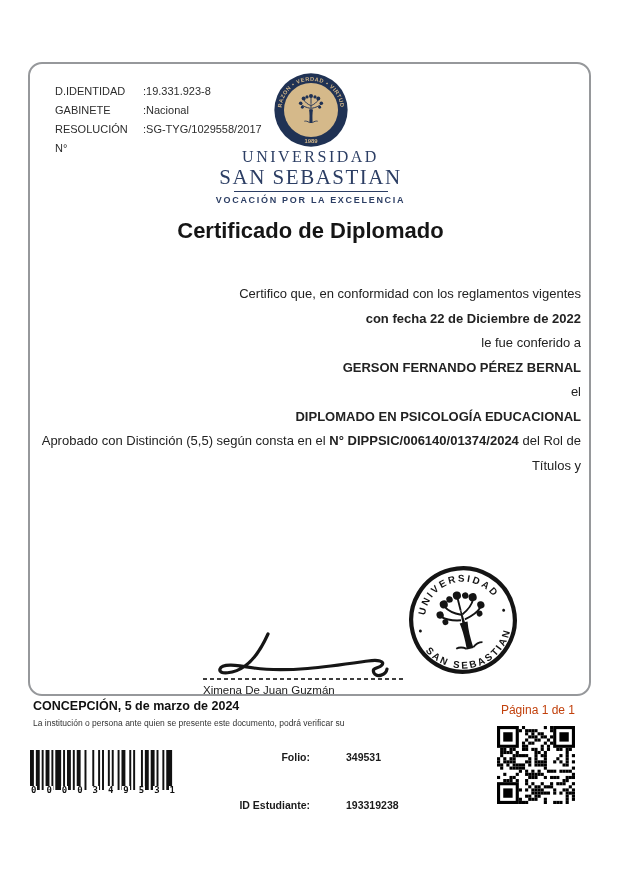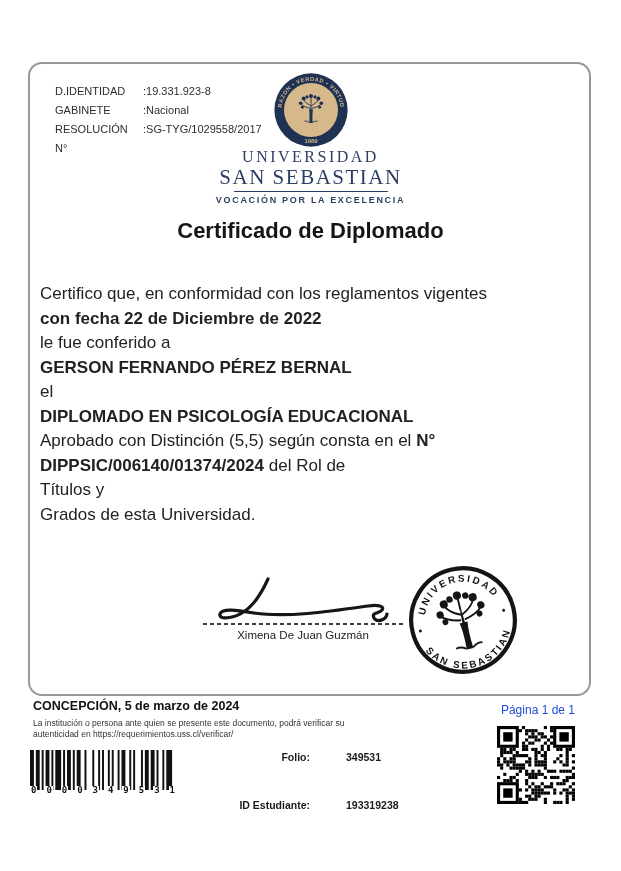--- a/index.html
+++ b/index.html
@@ -17,36 +17,36 @@
   .meta-row { display:grid; grid-template-columns:88px auto; }
   
   .logo { position:absolute; left:0; top:73px; width:621px; text-align:center; }
   .logo .seal { width:74px; height:74px; display:block; margin:0 auto; }
   .logo .u1 { font-family:"Liberation Serif", serif; color:var(--navy,#2c3e64); font-size:16px; letter-spacing:2.5px; line-height:1.05; margin-top:2px; }
   .logo .u2 { font-family:"Liberation Serif", serif; color:var(--navy,#2c3e64); font-size:21px; letter-spacing:1.5px; line-height:1.05; }
   .logo .rule { width:154px; border-top:1.5px solid var(--navy,#2c3e64); margin:3px auto 3px; }
   .logo .motto { color:var(--navy,#2c3e64); font-size:9px; font-weight:bold; letter-spacing:1.7px; }
   
   .title { position:absolute; left:0; top:218px; width:621px; text-align:center; font-size:22px; font-weight:bold; color:#151515; }
-  .body-text { position:absolute; left:40px; top:282px; width:541px; text-align:left; font-size:17px; line-height:24.5px; color:#222; }
+  .body-text { position:absolute; left:40px; top:282px; width:541px; text-align:right; font-size:13px; line-height:24.5px; color:#222; }
   .b { font-weight:bold; }
   
-  .sig { position:absolute; left:203px; top:573px; width:200px; text-align:center; }
+  .sig { position:absolute; left:203px; top:628px; width:200px; }
   .sig svg { width:192px; height:52px; display:block; margin:0 auto; }
   .sig .dash { height:2px; margin:-2px 0 4px;
     background:repeating-linear-gradient(90deg,#3e3e3e 0 4px,transparent 4px 7px); }
   .sig .name { font-size:11.5px; color:#222; margin-bottom:8px; }
   .sig .role { font-size:11.5px; color:#222; }
   
   .stamp { position:absolute; left:407px; top:564px; width:112px; height:112px; }
   
   .footer-left { position:absolute; left:33px; top:699px; }
   .city { font-size:12.5px; font-weight:bold; color:#111; }
   .verify { font-size:8.5px; line-height:10.5px; margin-top:5px; color:#333; }
-  .pageind { position:absolute; left:430px; top:703px; width:145px; text-align:right; font-size:12px; color:#1d4ed8; }
+  .pageind { position:absolute; left:430px; top:703px; width:145px; text-align:right; font-size:12px; color:#c2410c; }
   .barcode { position:absolute; left:30px; top:750px; width:146px; height:42px; }
   .barcode svg { width:146px; height:40px; display:block; }
   .barcode .digits { position:absolute; left:0; right:0; bottom:-3px; display:flex; justify-content:space-between;
     font-family:"DejaVu Sans Mono", monospace; font-size:9px; font-weight:bold; color:#111; }
   .barcode .digits span { background:#fff; padding:0 1px; line-height:9px; }
   .folio { position:absolute; left:234px; top:751px; display:grid; grid-template-columns:76px auto;
     column-gap:9px; row-gap:4px; font-size:10.5px; font-weight:bold; color:#1a1a1a;gap:36px; }
   .folio .lab { text-align:right; }
   .qr { position:absolute; left:497px; top:726px; width:78px; height:78px; }
   .qr svg { width:78px; height:78px; display:block; fill:#000; }
@@ -114,21 +114,20 @@
 
   <div class="body-text">
     <div>Certifico que, en conformidad con los reglamentos vigentes</div>
     <div class="b">con fecha 22 de Diciembre de 2022</div>
     <div>le fue conferido a</div>
     <div class="b">GERSON FERNANDO PÉREZ BERNAL</div>
     <div>el</div>
     <div class="b">DIPLOMADO EN PSICOLOGÍA EDUCACIONAL</div>
     <div><span>Aprobado con Distinción (5,5) según consta en el </span><span class="b">N° DIPPSIC/006140/01374/2024</span><span> del Rol de</span></div>
     <div>Títulos y</div>
-    <div>Grados de esta Universidad.</div>
   </div>
 
   <div class="sig">
     <svg viewBox="0 0 190 52">
       <path d="M 60,6 C 55,17 47,31 37,38 C 26,46 10,47 12,41 C 14,35 28,37 46,40 C 80,45 125,38 160,33 C 170,31.5 177,33 174,37 C 171,41 163,39 166,45 C 169,50 178,47 179,41" fill="none" stroke="#161616" stroke-width="3.2" stroke-linecap="round" stroke-linejoin="round"></path>
     </svg>
     <div class="dash"></div>
     <div class="name">Ximena De Juan Guzmán</div>
   </div>
 
@@ -146,21 +145,20 @@
       <text x="11" y="64" font-size="11" font-weight="bold">•</text>
       <text x="103" y="64" font-size="11" font-weight="bold">•</text>
       <use href="#tree-shape" xlink:href="#tree-shape" transform="translate(31,25) scale(1.45)" style="color:#141414"></use>
     </g>
   </svg>
 
   <div class="footer-left">
     <div class="city">CONCEPCIÓN, 5 de marzo de 2024</div>
     <div class="verify">
       <div>La institución o persona ante quien se presente este documento, podrá verificar su</div>
-      <div>autenticidad en https://requerimientos.uss.cl/verificar/</div>
     </div>
   </div>
 
   <div class="pageind">Página 1 de 1</div>
 
   <div class="barcode">
     <svg viewBox="0 0 146 40" preserveAspectRatio="none">
         <rect x="0" y="0" width="3.8933333333333335" height="40" fill="#111"></rect>
         <rect x="5.84" y="0" width="3.8933333333333335" height="40" fill="#111"></rect>
         <rect x="11.68" y="0" width="1.9466666666666668" height="40" fill="#111"></rect>

